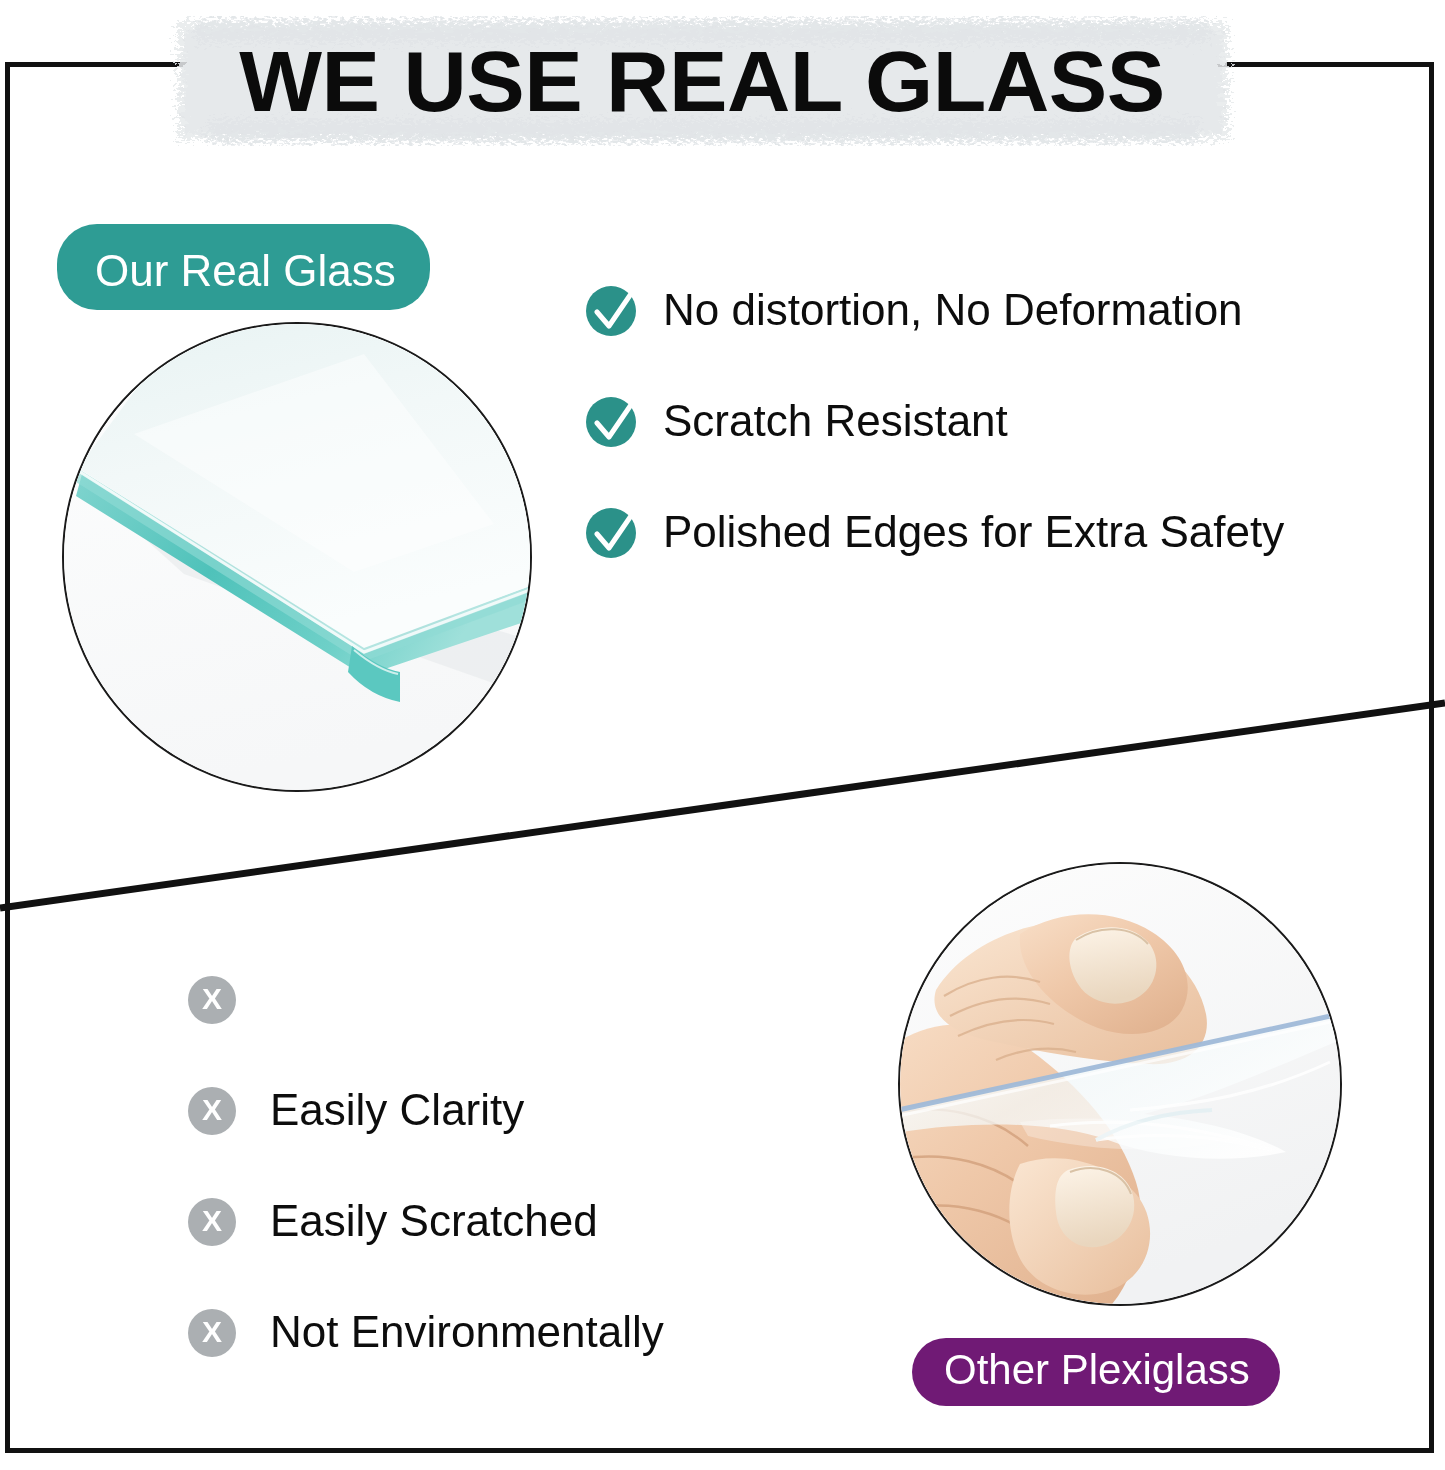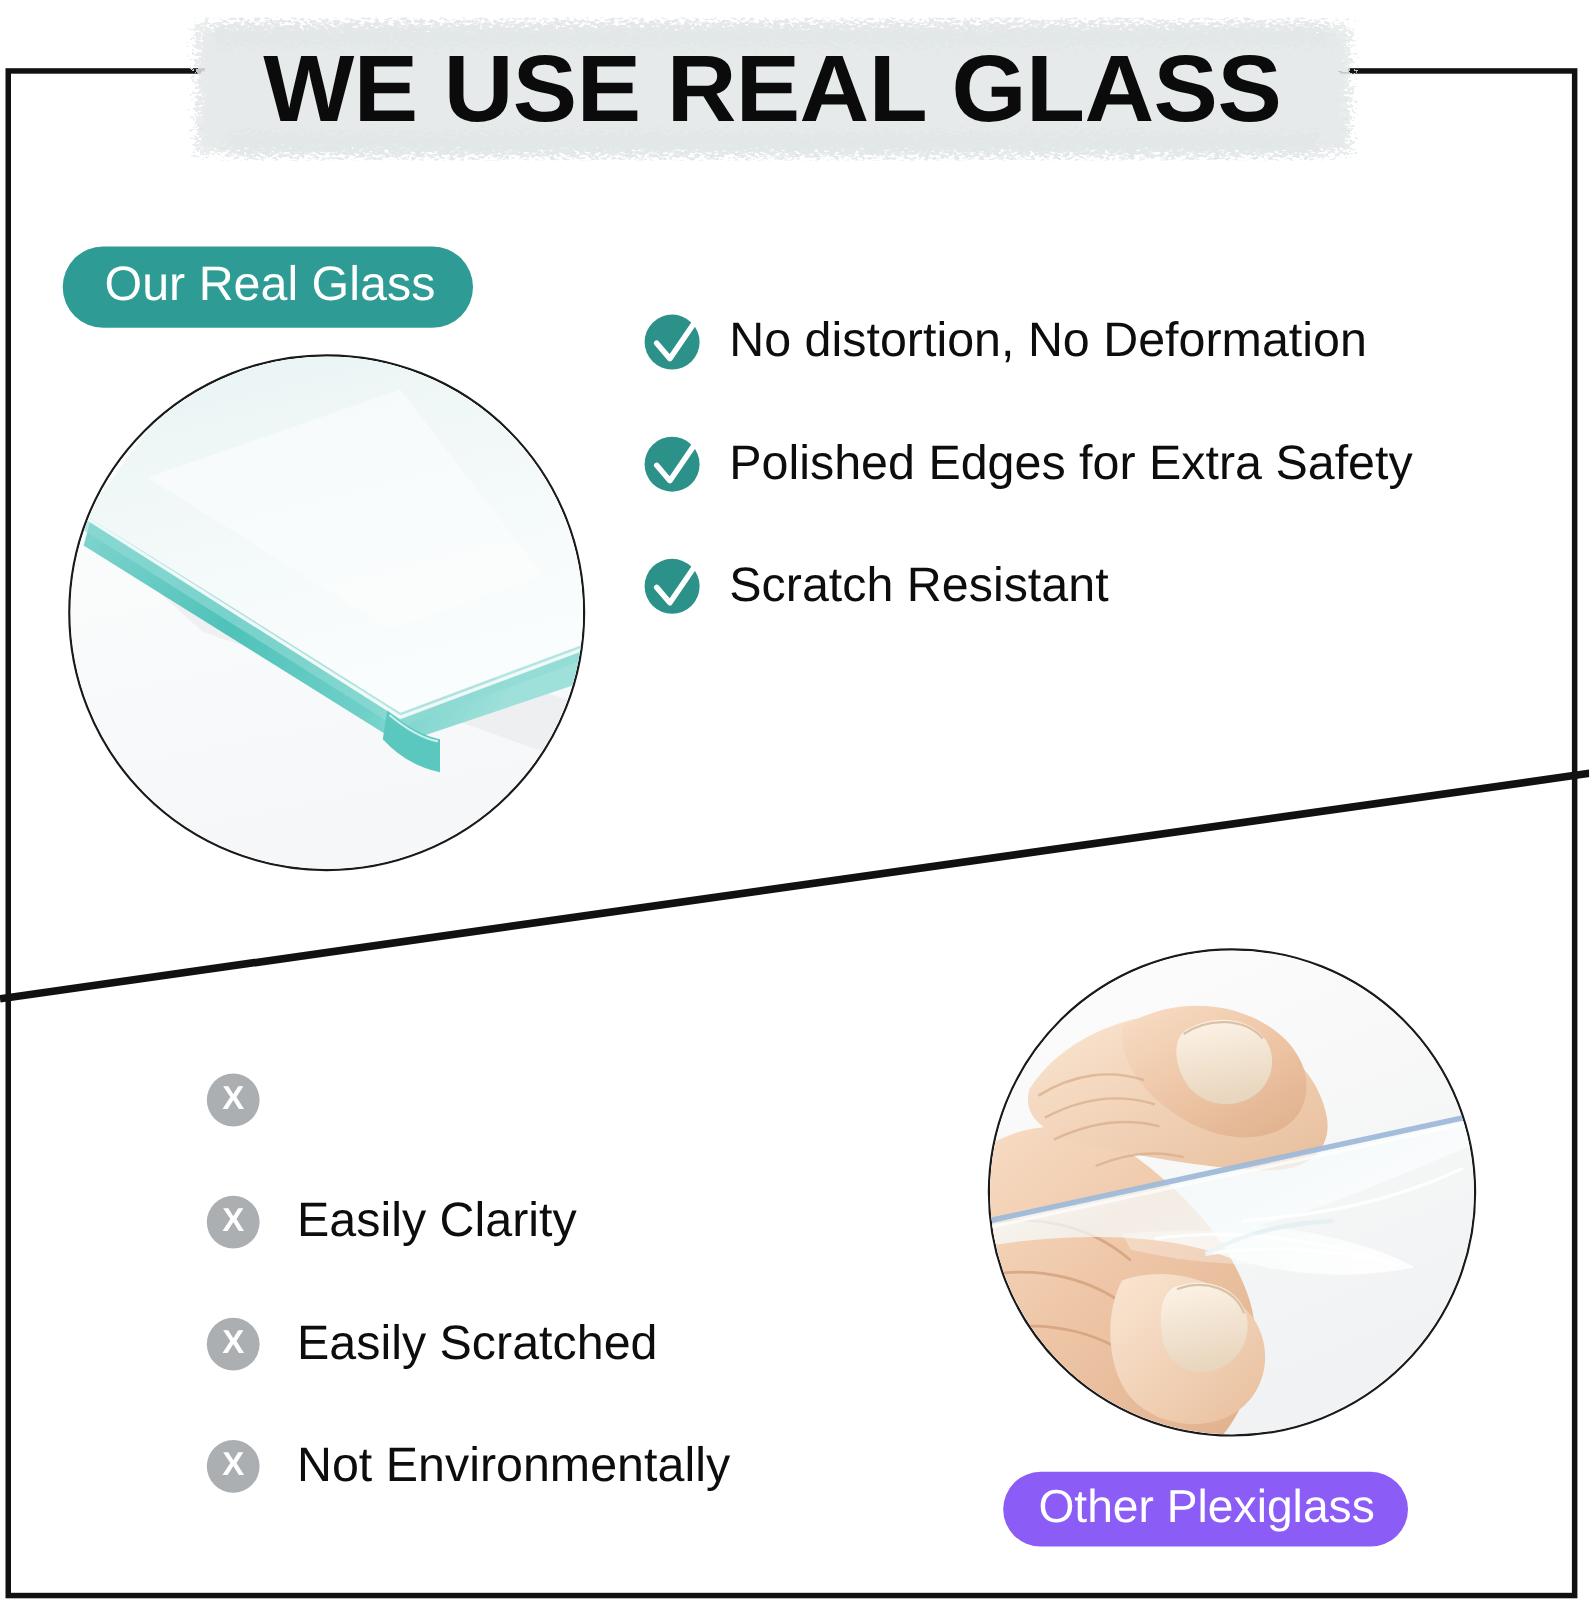--- a/index.html
+++ b/index.html
@@ -20,27 +20,27 @@
         display:flex;align-items:center;justify-content:center;
         font-size:86px;font-weight:bold;color:#0b0b0b;letter-spacing:-0.5px;
         transform:scaleX(1.02);white-space:nowrap;line-height:1;}
 
   
   #divider{position:absolute;left:0;top:640px;width:1445px;height:320px;z-index:4;pointer-events:none;}
 
   
   #pill-real-glass{position:absolute;left:57px;top:224px;height:74px;
         background:#2E9C94;border-radius:40px;display:flex;align-items:center;
-        padding:0 34px 0 38px;z-index:5;}
+        padding:12px 34px 0 38px;z-index:5;}
   #pill-real-glass .pill-label{color:#ffffff;font-size:44px;line-height:1;
         white-space:nowrap;padding-bottom:5px;}
 
   
   #pill-plexiglass{position:absolute;left:912px;top:1338px;height:68px;
-        background:#8b5cf6;border-radius:36px;display:flex;align-items:center;
+        background:#701a75;border-radius:36px;display:flex;align-items:center;
         padding:0 30px 0 32px;z-index:5;}
   #pill-plexiglass .pill-label{color:#ffffff;font-size:42px;line-height:1;
         white-space:nowrap;padding-bottom:4px;}
 
   
   .photo-circle{position:absolute;border-radius:50%;overflow:hidden;
         border:2px solid #1a1a1a;z-index:5;background:#fff;}
   #photo-glass{left:62px;top:322px;width:466px;height:466px;}
   #photo-plexi{left:898px;top:862px;width:440px;height:440px;}
   .photo-circle svg{display:block;width:100%;height:100%;}
@@ -155,29 +155,29 @@
       </svg>
       <span class="feature-label">No distortion, No Deformation</span>
     </div>
 
 
     <div class="feature-row">
       <svg class="check-icon" viewBox="0 0 56 56">
         <circle cx="26" cy="29" r="25" fill="#2B9189"></circle>
         <path d="M 12,30 L 24,44 L 52,3" stroke="#FFFFFF" stroke-width="5" fill="none" stroke-linecap="round" stroke-linejoin="round"></path>
       </svg>
-      <span class="feature-label">Polished Edges for Extra Safety</span>
+      <span class="feature-label">Scratch Resistant</span>
     </div>
 
     <div class="feature-row">
       <svg class="check-icon" viewBox="0 0 56 56">
         <circle cx="26" cy="29" r="25" fill="#2B9189"></circle>
         <path d="M 12,30 L 24,44 L 52,3" stroke="#FFFFFF" stroke-width="5" fill="none" stroke-linecap="round" stroke-linejoin="round"></path>
       </svg>
-      <span class="feature-label">Scratch Resistant</span>
+      <span class="feature-label">Polished Edges for Extra Safety</span>
     </div>
 
   </div>
 
   <div id="drawback-list">
 
     <div class="drawback-row">
       <div class="x-icon">
         <span>X</span>
       </div>

